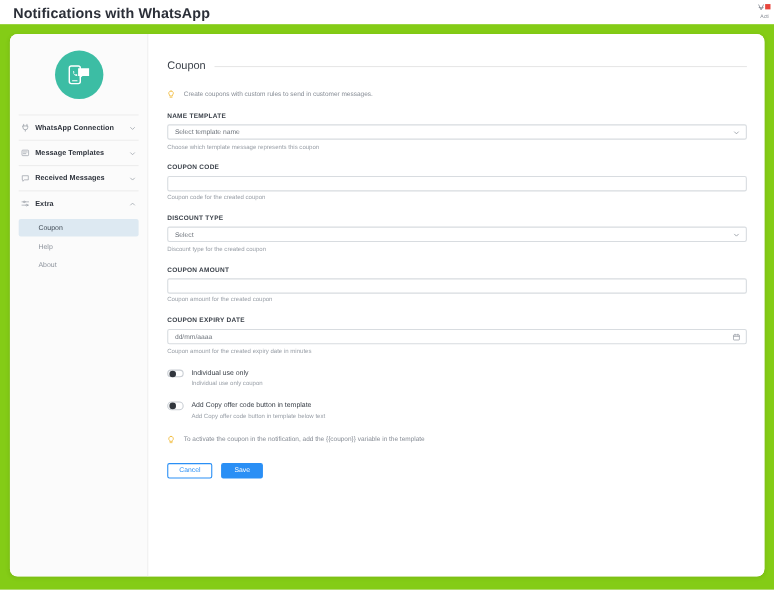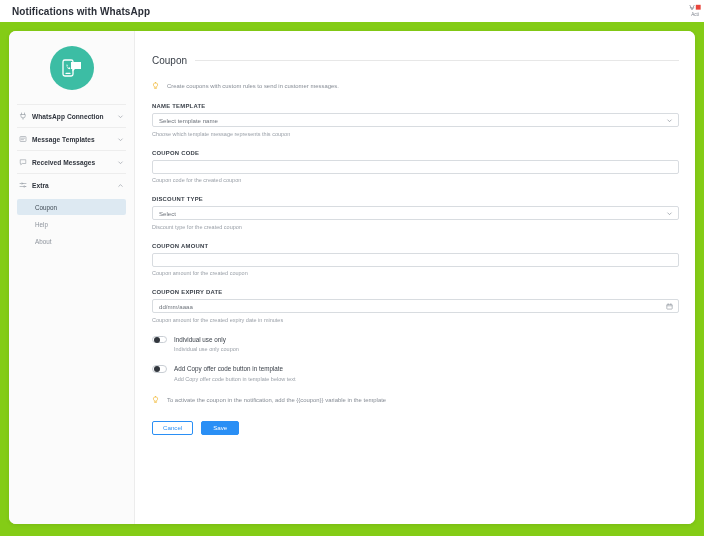--- a/index.html
+++ b/index.html
@@ -12,21 +12,21 @@
   }
 
   
   .topbar {
     position: absolute; top: 0; left: 0;
     width: 704px; height: 22px;
     background: #ffffff;
     display: flex; align-items: center;
   }
   .topbar-title {
-    font-size: 10px; font-weight: bold; color: #2b2f38;
+    font-size: 13px; font-weight: bold; color: #2b2f38;
     margin-left: 12px; letter-spacing: .1px;
   }
   .topbar-right {
     position: absolute; right: 0px; top: 1px;
     width: 18px; text-align: center; overflow: hidden;
   }
   .topbar-right .glyph {
     font-size: 10px; color: #8a8f98; line-height: 11px; display: block;
   }
   .topbar-right .glyph .dot {

